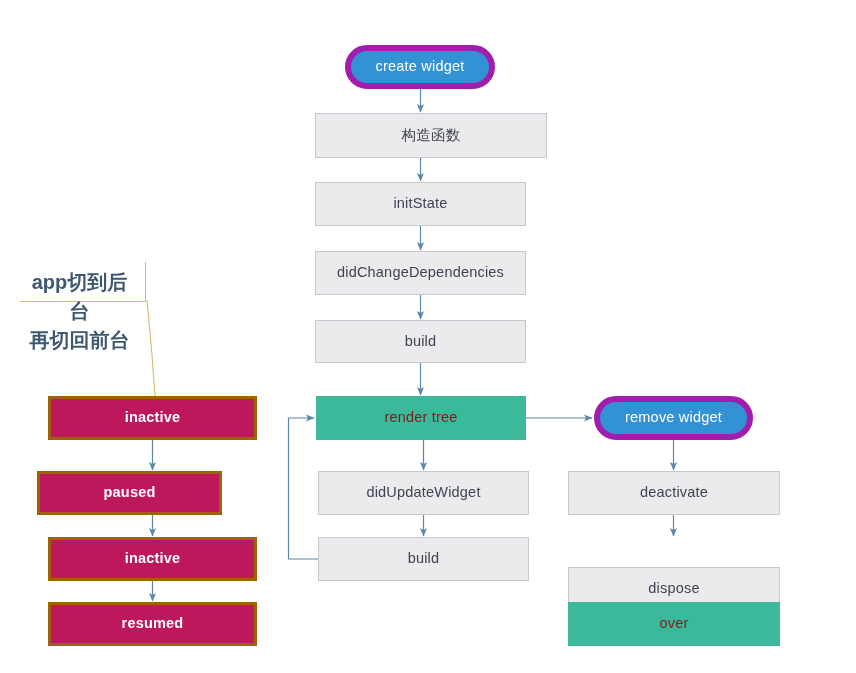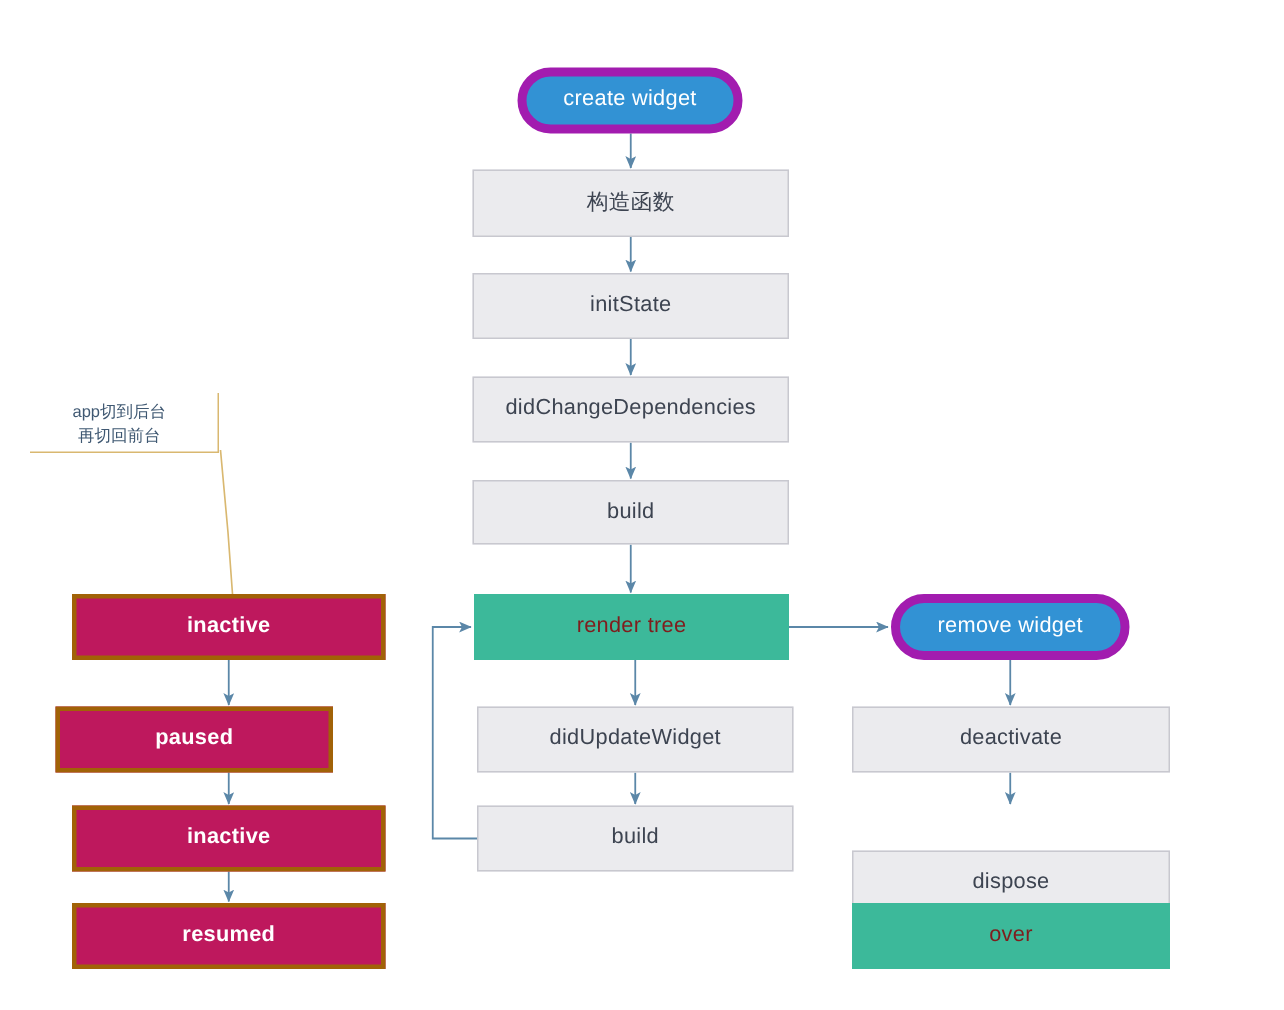--- a/index.html
+++ b/index.html
@@ -62,26 +62,26 @@
     border: 6px solid #a21caf;
     color: #ffffff;
     border-radius: 24px;
   }
   .callout {
     position: absolute;
     box-sizing: border-box;
     border-right: 1.3px solid #d9b870;
     border-bottom: 1.3px solid #d9b870;
     color: #3f5872;
-    font-size: 11px;
+    font-size: 20px;
     line-height: 1.45;
     padding: 6px 10px 4px 4px;
     text-align: center;
     z-index: 2;
-    font-weight: 400;
+    font-weight: 700;
   }
   .callout-line2 {
     display: block;
   }
 </style>
 </head>
 <body>
 
 <div id="canvas">
 
@@ -117,21 +117,21 @@
 
     <path d="M147,300 L152,355 L155,396" stroke="#d9b870" stroke-width="1.1" fill="none"></path>
   </svg>
 
   <div class="callout" style="left:20px; top:262px; width:126px; height:40px;">
     <span>app切到后台</span>
     <span class="callout-line2">再切回前台</span>
   </div>
 
   <div class="node blue" style="left:345px; top:45px;  width:150px; height:44px;">create widget</div>
-  <div class="node grey" style="left:315px; top:113px; width:211px; height:45px;">构造函数</div>
+  <div class="node grey" style="left:315px; top:113px; width:232px; height:45px;">构造函数</div>
   <div class="node grey" style="left:315px; top:182px; width:211px; height:44px;">initState</div>
   <div class="node grey" style="left:315px; top:251px; width:211px; height:44px;">didChangeDependencies</div>
   <div class="node grey" style="left:315px; top:320px; width:211px; height:43px;">build</div>
   <div class="node green" style="left:316px; top:396px; width:210px; height:44px;">render tree</div>
   <div class="node grey" style="left:318px; top:471px; width:211px; height:44px;">didUpdateWidget</div>
   <div class="node grey" style="left:318px; top:537px; width:211px; height:44px;">build</div>
 
   <div class="node orange" style="left:48px; top:396px; width:209px; height:44px;">inactive</div>
   <div class="node orange" style="left:37px; top:471px; width:185px; height:44px;">paused</div>
   <div class="node orange" style="left:48px; top:537px; width:209px; height:44px;">inactive</div>

